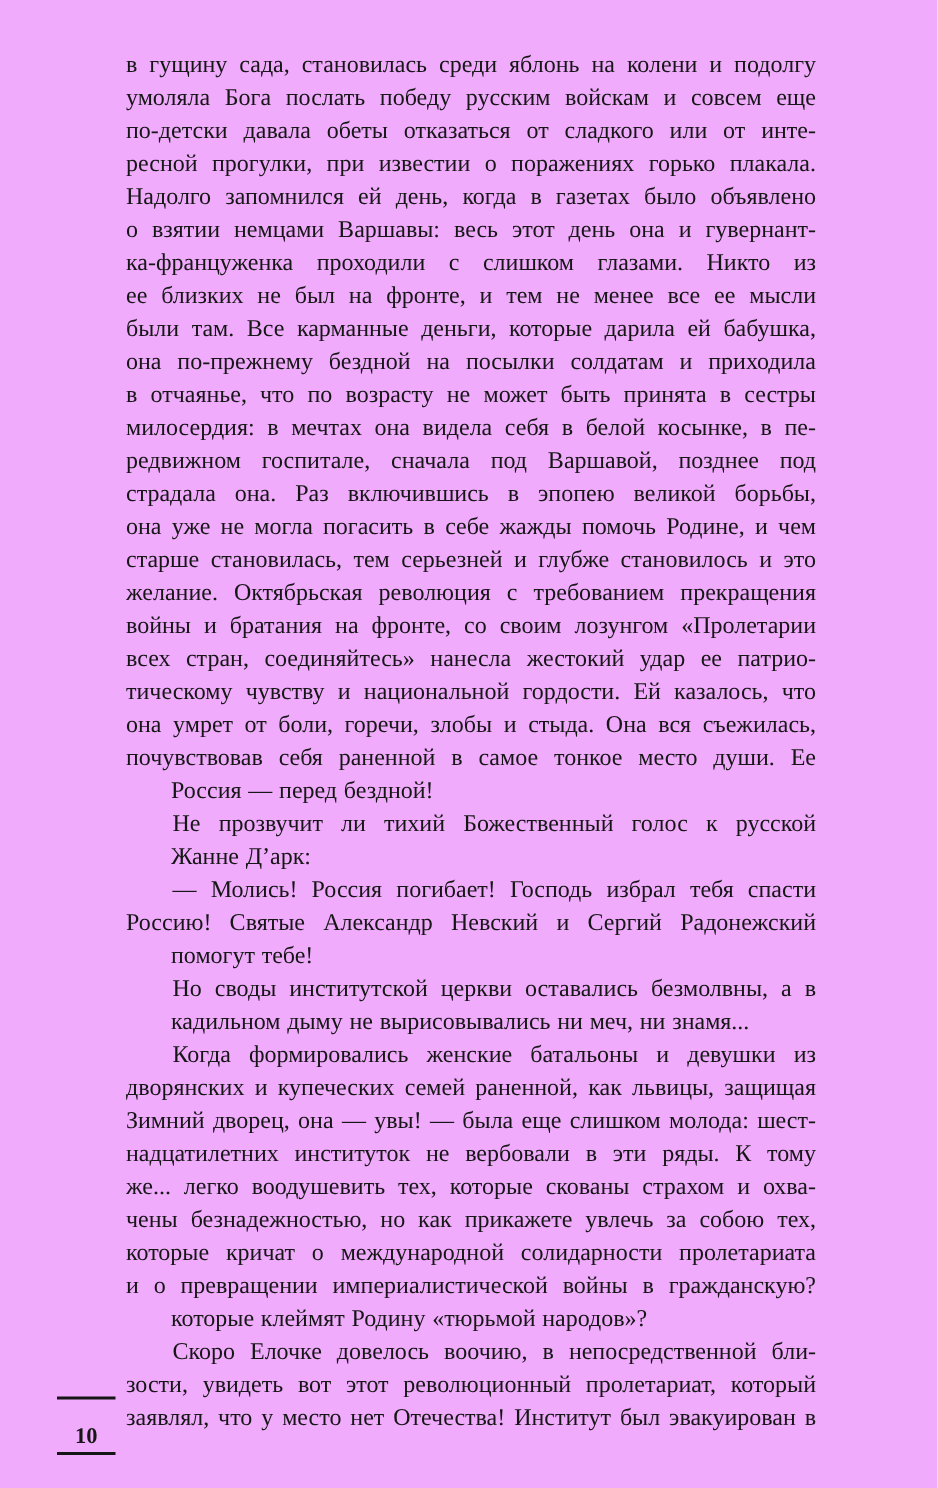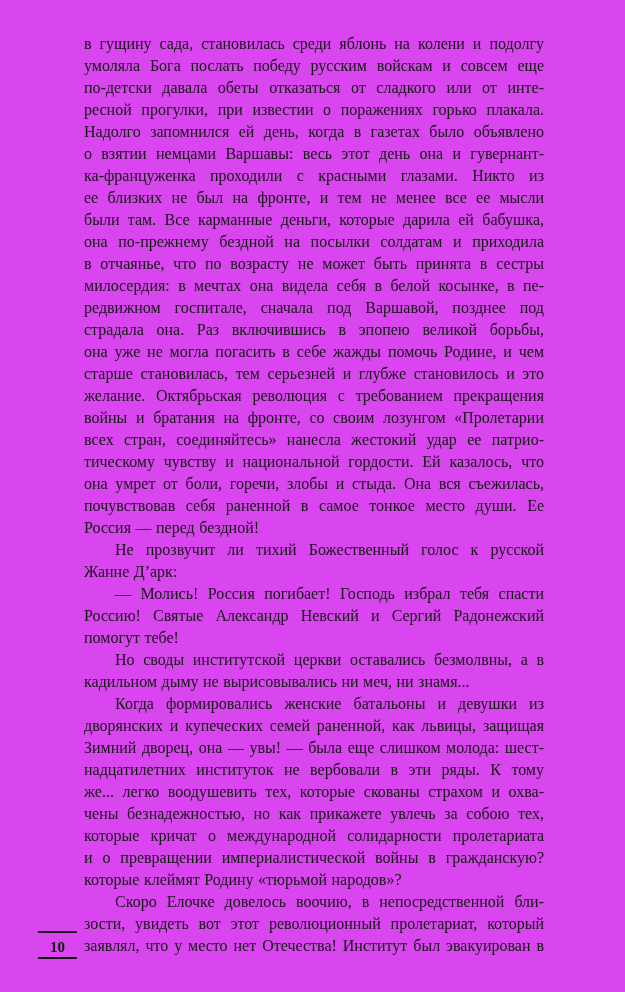--- a/index.html
+++ b/index.html
@@ -4,21 +4,21 @@
 <style>
   html, body {
     margin: 0;
     padding: 0;
     background: #ffffff;
   }
   .book-page {
     position: relative;
     width: 625px;
     height: 992px;
-    background: #d946ef;
+    background: #f0abfc;
     font-family: "Liberation Serif", serif;
     color: #161616;
     overflow: hidden;
   }
   .text-block {
     position: absolute;
     left: 84px;
     top: 33px;
     width: 460px;
     font-size: 16px;
@@ -27,50 +27,51 @@
   .line {
     height: 22px;
     overflow: hidden;
     text-align: justify;
     text-align-last: justify;
     word-spacing: 0.5px;
   }
   .line.last {
     text-align: center;
     text-align-last: left;
+    margin-left: 30px;
   }
   .line.indent {
     text-indent: 31px;
   }
   .page-num {
     position: absolute;
     left: 38px;
     top: 931px;
     width: 39px;
     border-top: 2px solid #161616;
     border-bottom: 2px solid #161616;
-    padding: 7px 0 2px 0;
+    padding: 18px 0 2px 0;
     text-align: center;
     font-weight: 700;
     font-size: 15px;
     line-height: 15px;
   }
 </style>
 </head>
 <body>
 
 <div class="book-page">
   <div class="text-block">
       <div class="line">в гущину сада, становилась среди яблонь на колени и подолгу</div>
       <div class="line">умоляла Бога послать победу русским войскам и совсем еще</div>
       <div class="line">по-детски давала обеты отказаться от сладкого или от инте-</div>
       <div class="line">ресной прогулки, при известии о поражениях горько плакала.</div>
       <div class="line">Надолго запомнился ей день, когда в газетах было объявлено</div>
       <div class="line">о взятии немцами Варшавы: весь этот день она и гувернант-</div>
-      <div class="line">ка-француженка проходили с красными глазами. Никто из</div>
+      <div class="line">ка-француженка проходили с слишком глазами. Никто из</div>
       <div class="line">ее близких не был на фронте, и тем не менее все ее мысли</div>
       <div class="line">были там. Все карманные деньги, которые дарила ей бабушка,</div>
       <div class="line">она по-прежнему бездной на посылки солдатам и приходила</div>
       <div class="line">в отчаянье, что по возрасту не может быть принята в сестры</div>
       <div class="line">милосердия: в мечтах она видела себя в белой косынке, в пе-</div>
       <div class="line">редвижном госпитале, сначала под Варшавой, позднее под</div>
       <div class="line">страдала она. Раз включившись в эпопею великой борьбы,</div>
       <div class="line">она уже не могла погасить в себе жажды помочь Родине, и чем</div>
       <div class="line">старше становилась, тем серьезней и глубже становилось и это</div>
       <div class="line">желание. Октябрьская революция с требованием прекращения</div>

